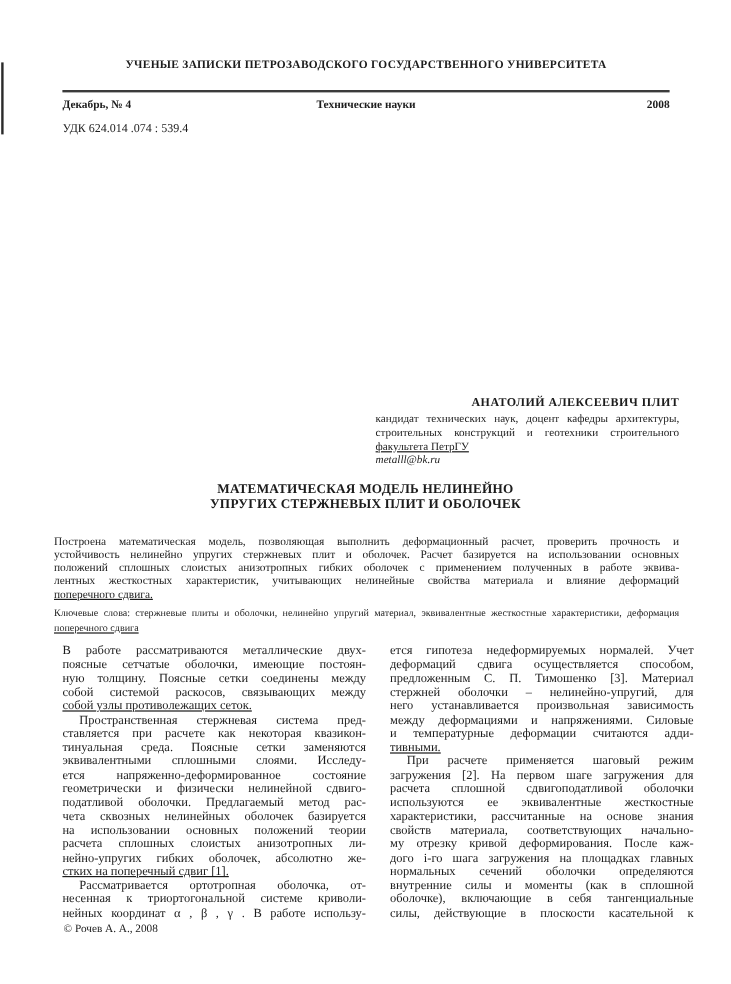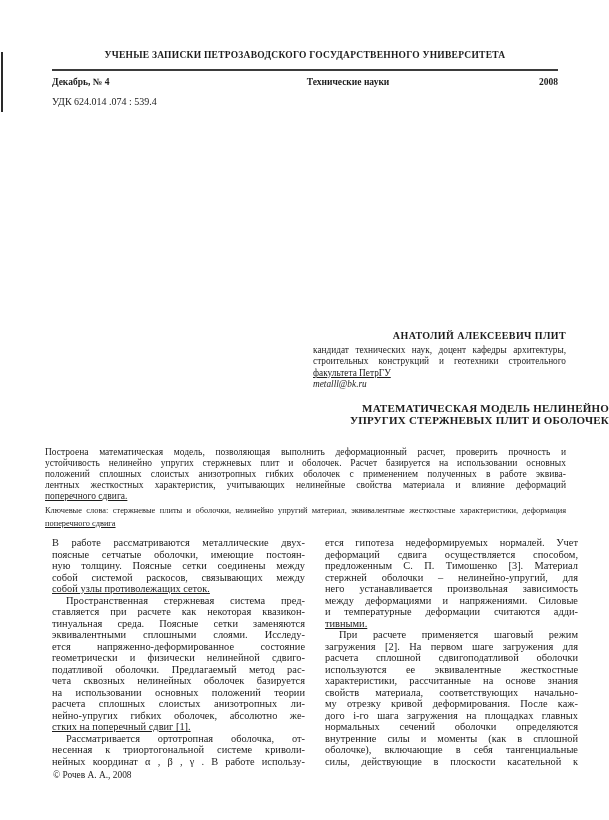--- a/index.html
+++ b/index.html
@@ -24,34 +24,34 @@
   }
 
   
   .header { position: absolute; left: 52px; top: 50px; width: 506px; }
   .journal-title {
     font-weight: bold;
     font-size: 9.5px;
     line-height: 11px;
     text-align: center;
     letter-spacing: 0.25px;
-    padding-bottom: 8px;
+    padding-bottom: 14px;
   }
   .header-rule { border: 0; border-top: 2px solid #3b3b3b; margin: 0; }
   .issue-row {
     display: flex;
     justify-content: space-between;
     align-items: baseline;
     margin-top: 6px;
     font-weight: bold;
     font-size: 9.5px;
     line-height: 11px;
   }
   .issue-row .cell-left  { flex: 1; text-align: left; }
-  .issue-row .cell-mid   { flex: 1; text-align: right; }
+  .issue-row .cell-mid   { flex: 1; text-align: center; }
   .issue-row .cell-right { flex: 1; text-align: right; }
   .udc {
     margin-top: 8px;
     text-align: left;
     font-size: 10px;
     line-height: 11px;
     font-weight: normal;
   }
 
   
@@ -70,21 +70,21 @@
   
   .article-title {
     position: absolute;
     left: 0; top: 402px; width: 609px;
     text-align: center;
     font-weight: bold;
     font-size: 11px;
     line-height: 12px;
     letter-spacing: 0.2px;
   }
-  .tline { text-align: right; }
+  .tline { text-align: center; }
 
   
   .abstract { position: absolute; left: 45px; top: 447px; width: 521px; font-size: 9.5px; line-height: 11px; }
   .keywords { position: absolute; left: 45px; top: 504px; width: 521px; font-size: 8.4px; line-height: 13px; }
 
   
   .col { position: absolute; top: 537px; width: 253px; font-size: 10.4px; line-height: 11.5px; }
   .col-left  { left: 52px; }
   .col-right { left: 325px; }
 

